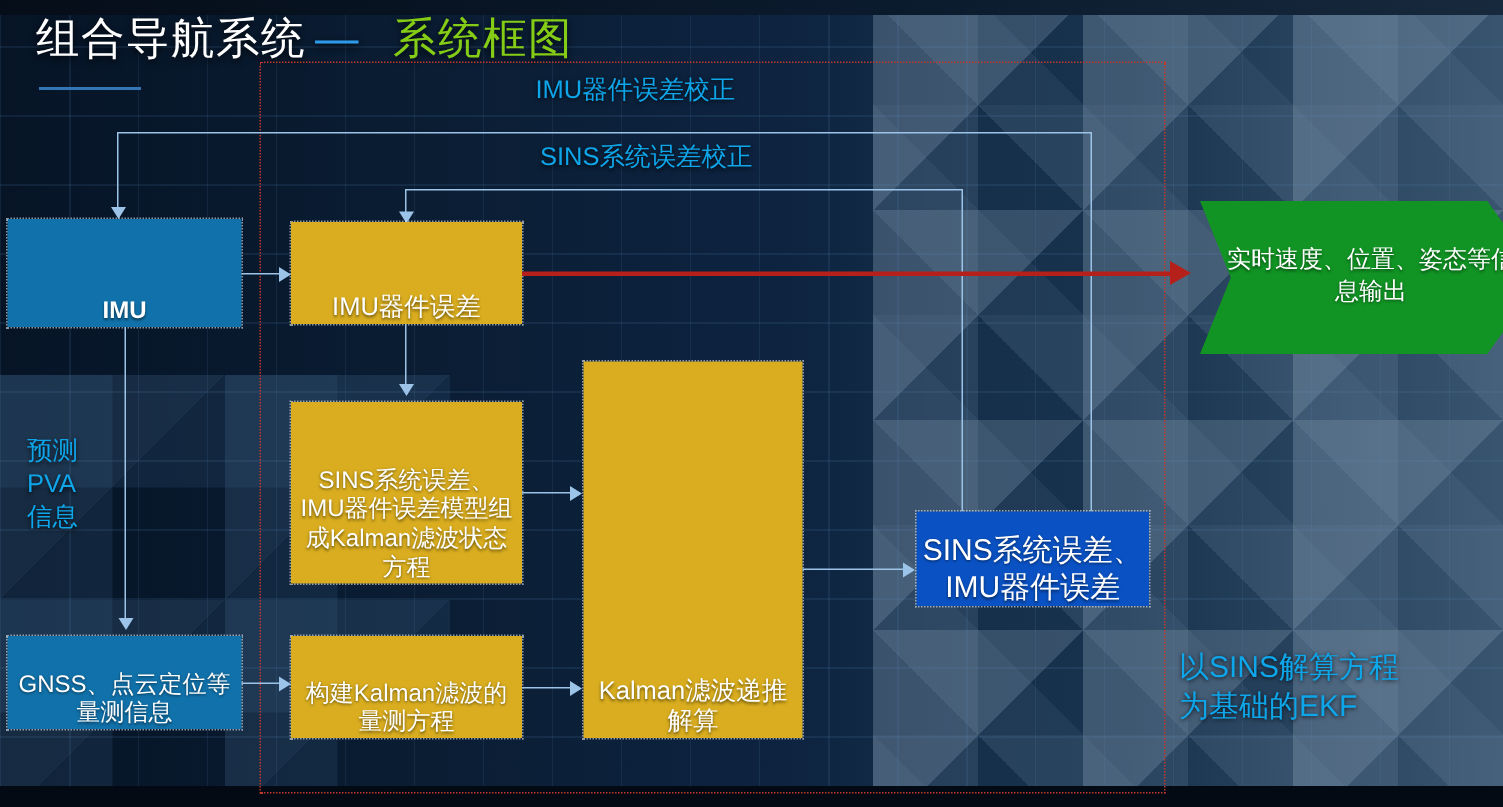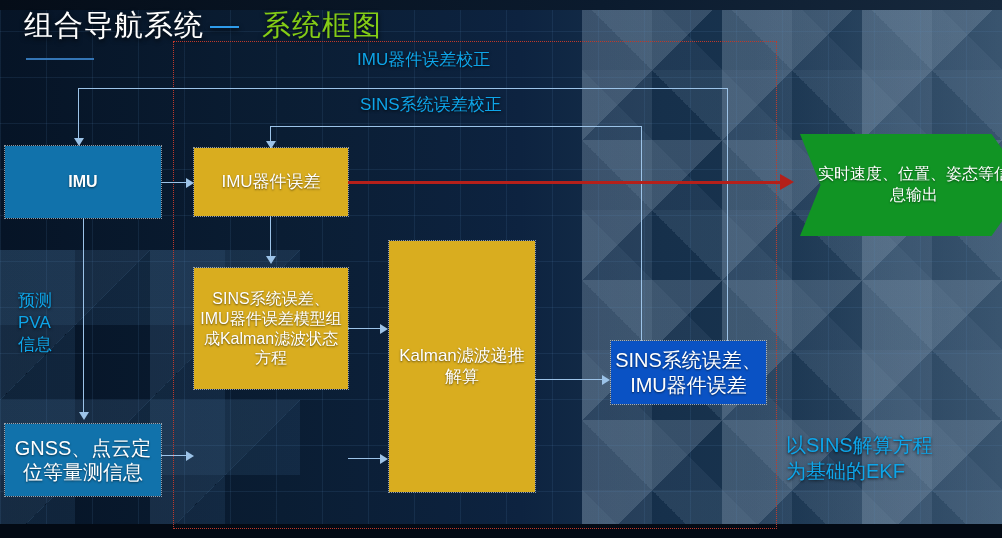--- a/index.html
+++ b/index.html
@@ -74,21 +74,21 @@
   .vline{position:absolute;width:1px;background:#9cc3e8;}
   .arrow-d{position:absolute;width:0;height:0;border-left:5px solid transparent;border-right:5px solid transparent;border-top:8px solid #9cc3e8;}
   .arrow-r{position:absolute;width:0;height:0;border-top:5px solid transparent;border-bottom:5px solid transparent;border-left:8px solid #9cc3e8;}
 
   .redline{position:absolute;height:3px;background:#b5201a;}
   .red-arrow{position:absolute;width:0;height:0;border-top:8px solid transparent;border-bottom:8px solid transparent;border-left:14px solid #b5201a;}
 
   
   .box{
     position:absolute;
-    display:flex;align-items:center;justify-content:center;text-align:center;
+    display:flex;align-items:flex-end;justify-content:center;text-align:center;
     color:#fff;line-height:1.22;
     box-sizing:border-box;
     outline:1px dotted rgba(255,255,255,.55);
     text-shadow:0 1px 2px rgba(0,0,0,.55);
   }
   .box-blue{background:#1172ab;}
   .box-gold{background:#d9ad1f;}
   .box-brightblue{background:#0a52c4;}
 
   .plain-text{
@@ -164,27 +164,30 @@
   <div class="hline" style="left:348px;top:328px;width:33px;"></div>
   <div class="arrow-r" style="left:380px;top:324px;"></div>
 
   <div class="plain-text" style="left:18px;top:290px;font-size:17px;white-space:pre-line;">预测
 PVA
 信息</div>
 
   <div class="vline" style="left:83px;top:218px;height:196px;"></div>
   <div class="arrow-d" style="left:79px;top:412px;"></div>
 
-  <div class="box box-blue" style="left:5px;top:424px;width:156px;height:72px;font-size:20px;padding:0 4px;">
+  <div class="box box-blue" style="left:5px;top:424px;width:156px;height:62px;font-size:16px;padding:0 4px;">
     <span>GNSS、点云定位等量测信息</span>
   </div>
 
   <div class="hline" style="left:161px;top:455px;width:26px;"></div>
   <div class="arrow-r" style="left:186px;top:451px;"></div>
 
+  <div class="box box-gold" style="left:194px;top:424px;width:154px;height:68px;font-size:16px;padding:0 6px;">
+    <span>构建Kalman滤波的量测方程</span>
+  </div>
 
   <div class="hline" style="left:348px;top:458px;width:33px;"></div>
   <div class="arrow-r" style="left:380px;top:454px;"></div>
 
   <div class="box box-gold" style="left:389px;top:241px;width:146px;height:251px;font-size:17px;padding:0 6px;">
     <span>Kalman滤波递推解算</span>
   </div>
 
   <div class="hline" style="left:535px;top:379px;width:68px;"></div>
   <div class="arrow-r" style="left:602px;top:375px;"></div>

